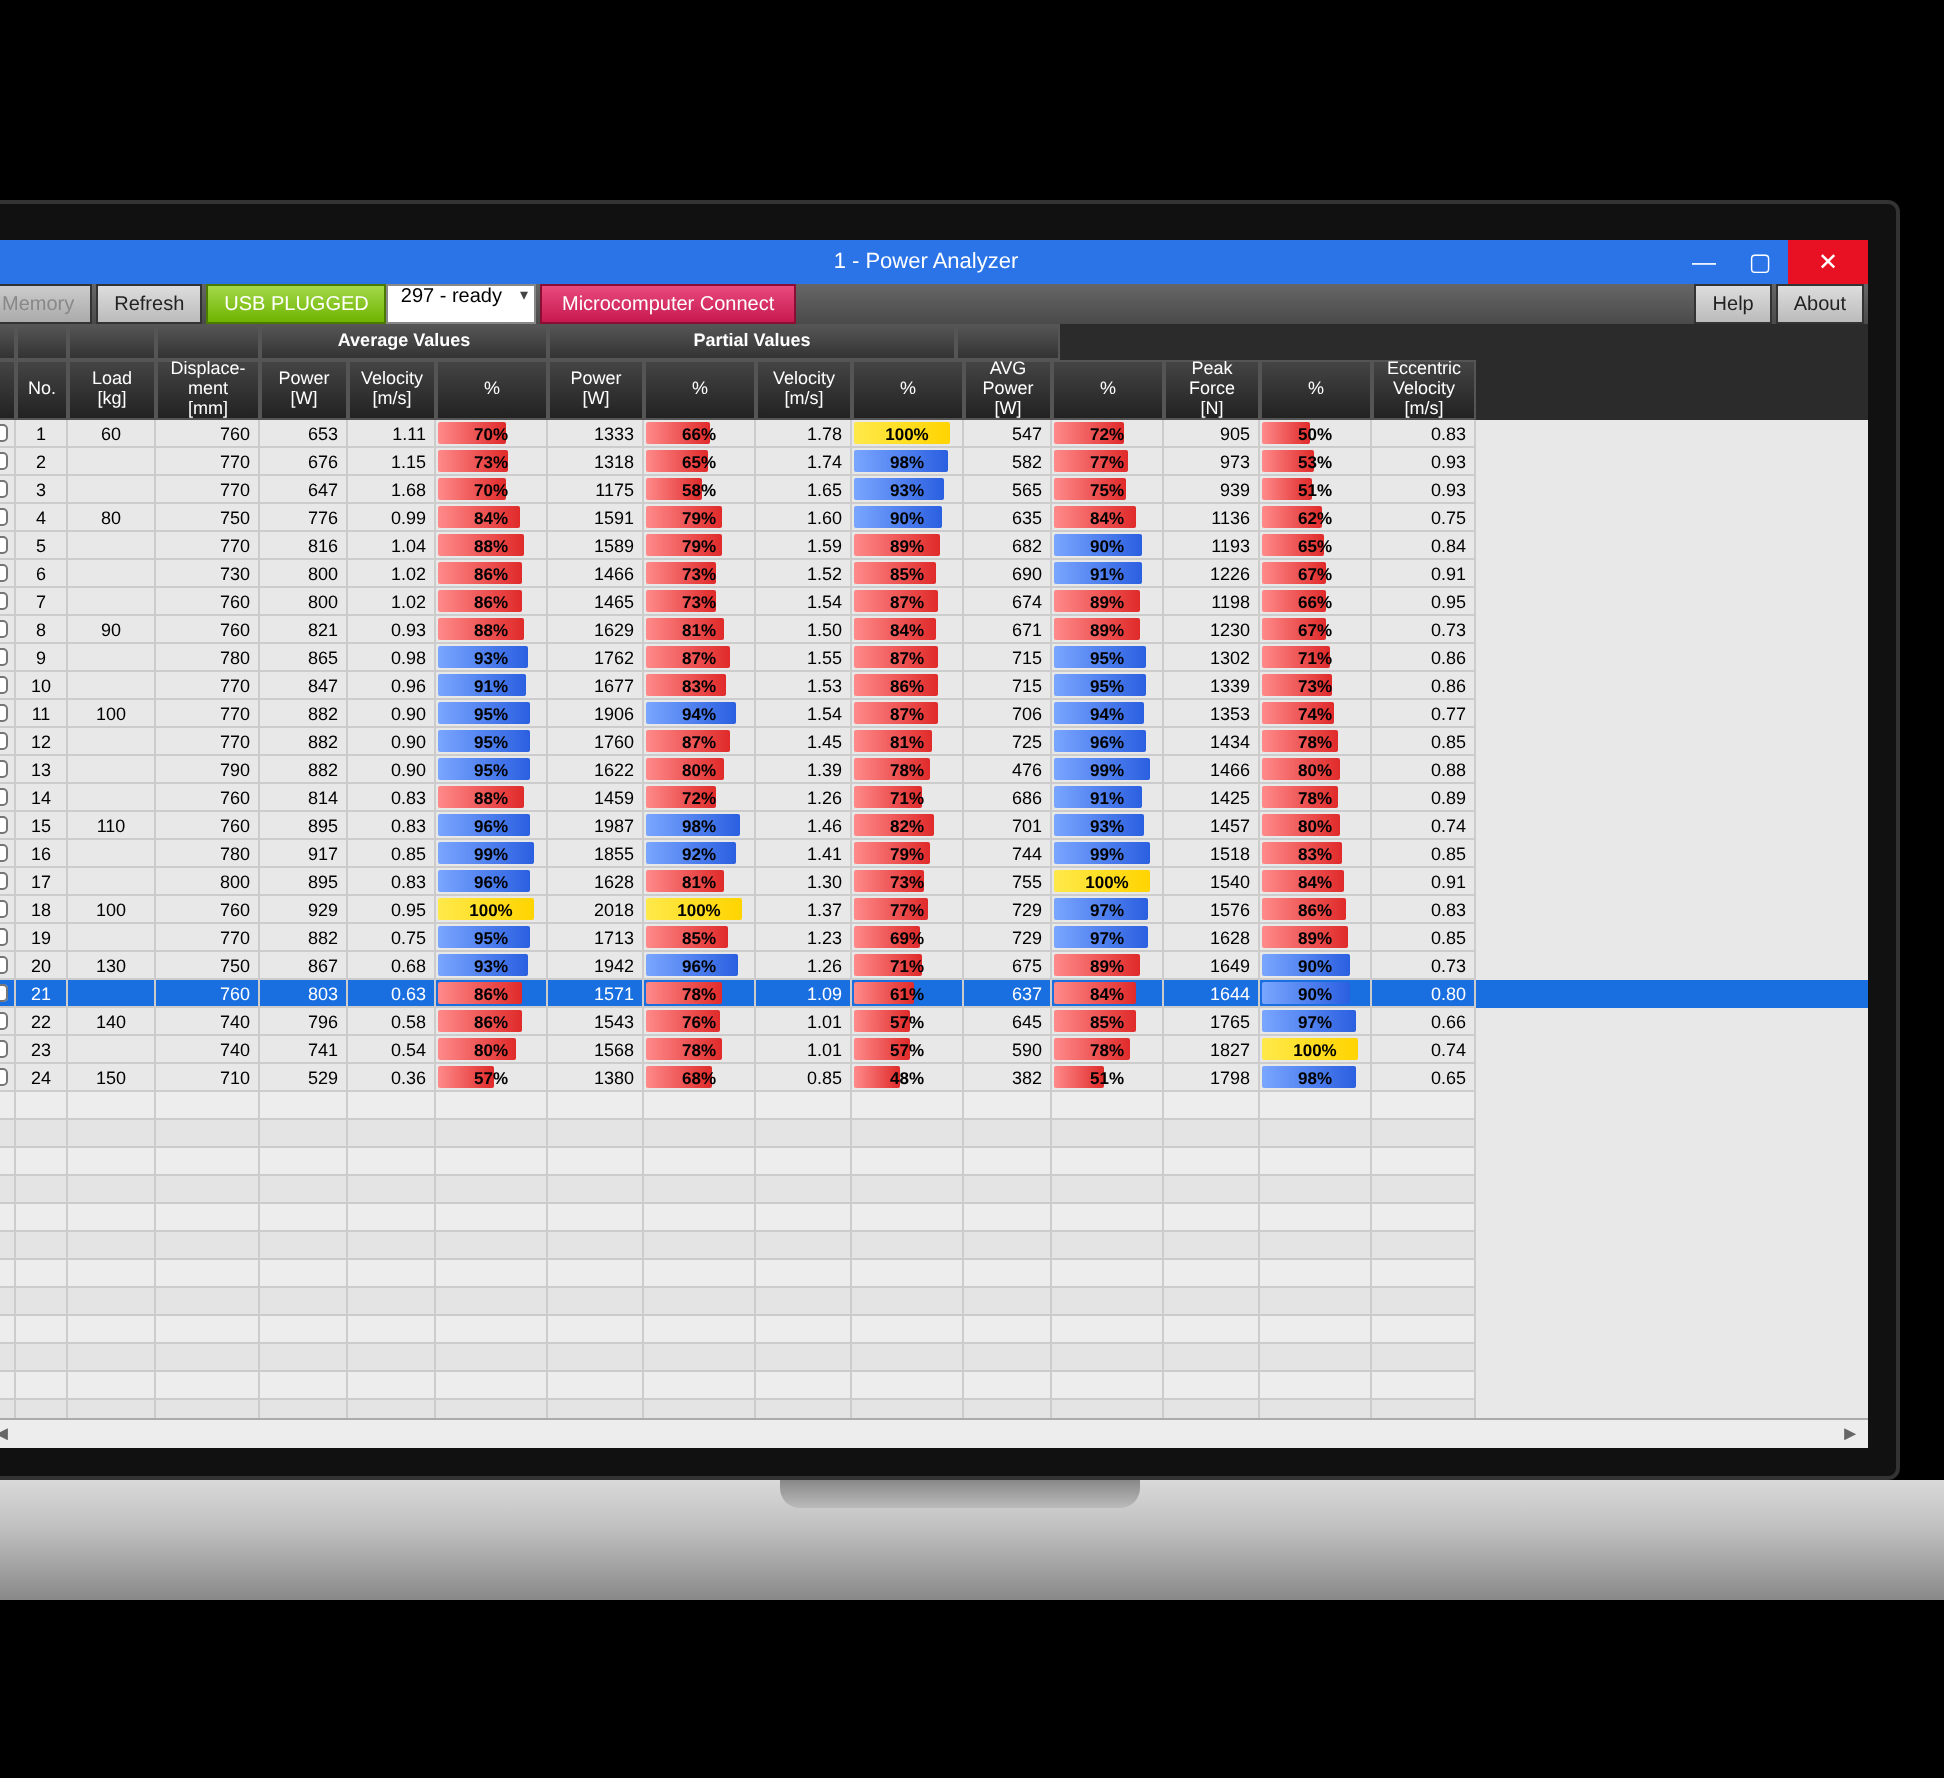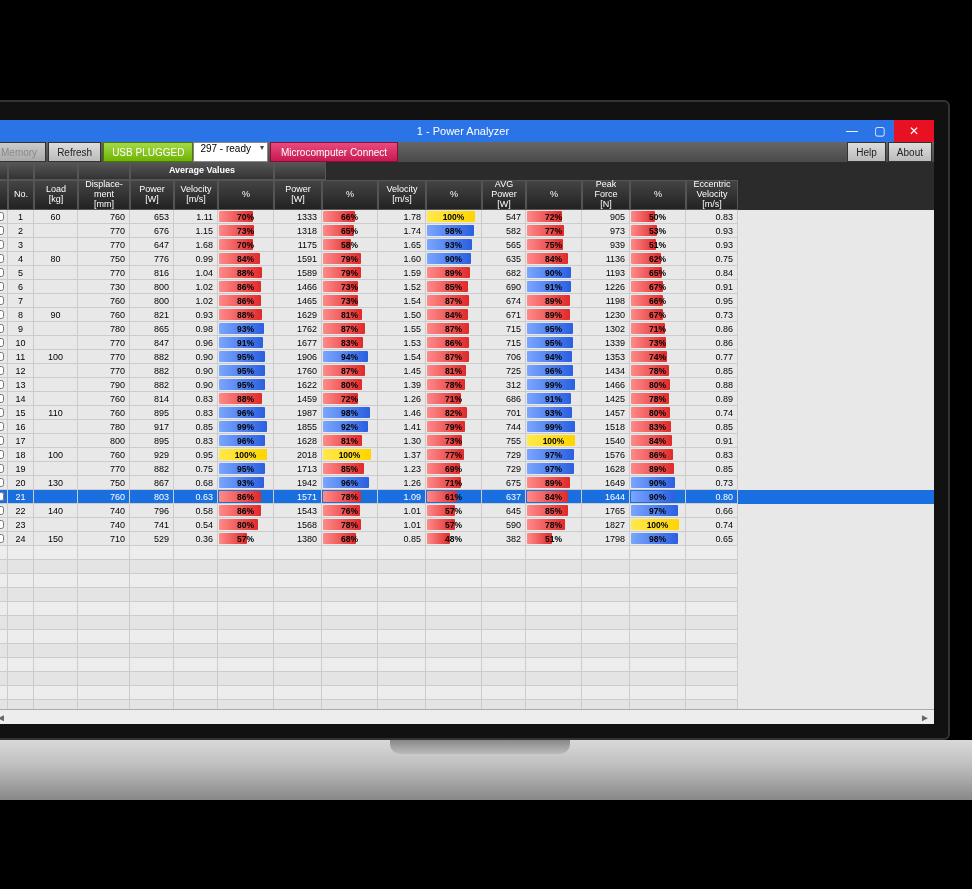--- a/index.html
+++ b/index.html
@@ -214,20 +214,21 @@
       <div class="btn">About</div>
     </div>
 
     <div class="headers">
       <div class="hrow">
         <div class="grouphead col-chk"></div>
         <div class="grouphead col-no"></div>
         <div class="grouphead col-load"></div>
         <div class="grouphead col-disp"></div>
         <div class="grouphead" style="width:144px">Average Values</div>
+        <div class="grouphead" style="width:204px">Partial Values</div>
         <div class="grouphead col-evel"></div>
       </div>
       <div class="hrow">
         <div class="colhead col-chk"></div>
         <div class="colhead col-no">No.</div>
         <div class="colhead col-load">Load
 [kg]</div>
         <div class="colhead col-disp">Displace-
 ment
 [mm]</div>
@@ -693,21 +694,21 @@
     <div class="col-ppw num">1622</div>
     <div class="col-ppct pct">
     <div class="bar" style="width:70.4%;background:linear-gradient(90deg,#ff8a8a,#e02a2a)"></div>
     <span class="txt">80%</span>
           </div>
     <div class="col-pvel num">1.39</div>
     <div class="col-pvpct pct">
     <div class="bar" style="width:68.64%;background:linear-gradient(90deg,#ff8a8a,#e02a2a)"></div>
     <span class="txt">78%</span>
           </div>
-    <div class="col-pavg num">312</div>
+    <div class="col-pavg num">476</div>
     <div class="col-pavgpct pct">
     <div class="bar" style="width:87.12%;background:linear-gradient(90deg,#7aa6ff,#2a5fe0)"></div>
     <span class="txt">99%</span>
           </div>
     <div class="col-pf num">1466</div>
     <div class="col-pfpct pct">
     <div class="bar" style="width:70.4%;background:linear-gradient(90deg,#ff8a8a,#e02a2a)"></div>
     <span class="txt">80%</span>
           </div>
     <div class="col-evel num">0.88</div>

